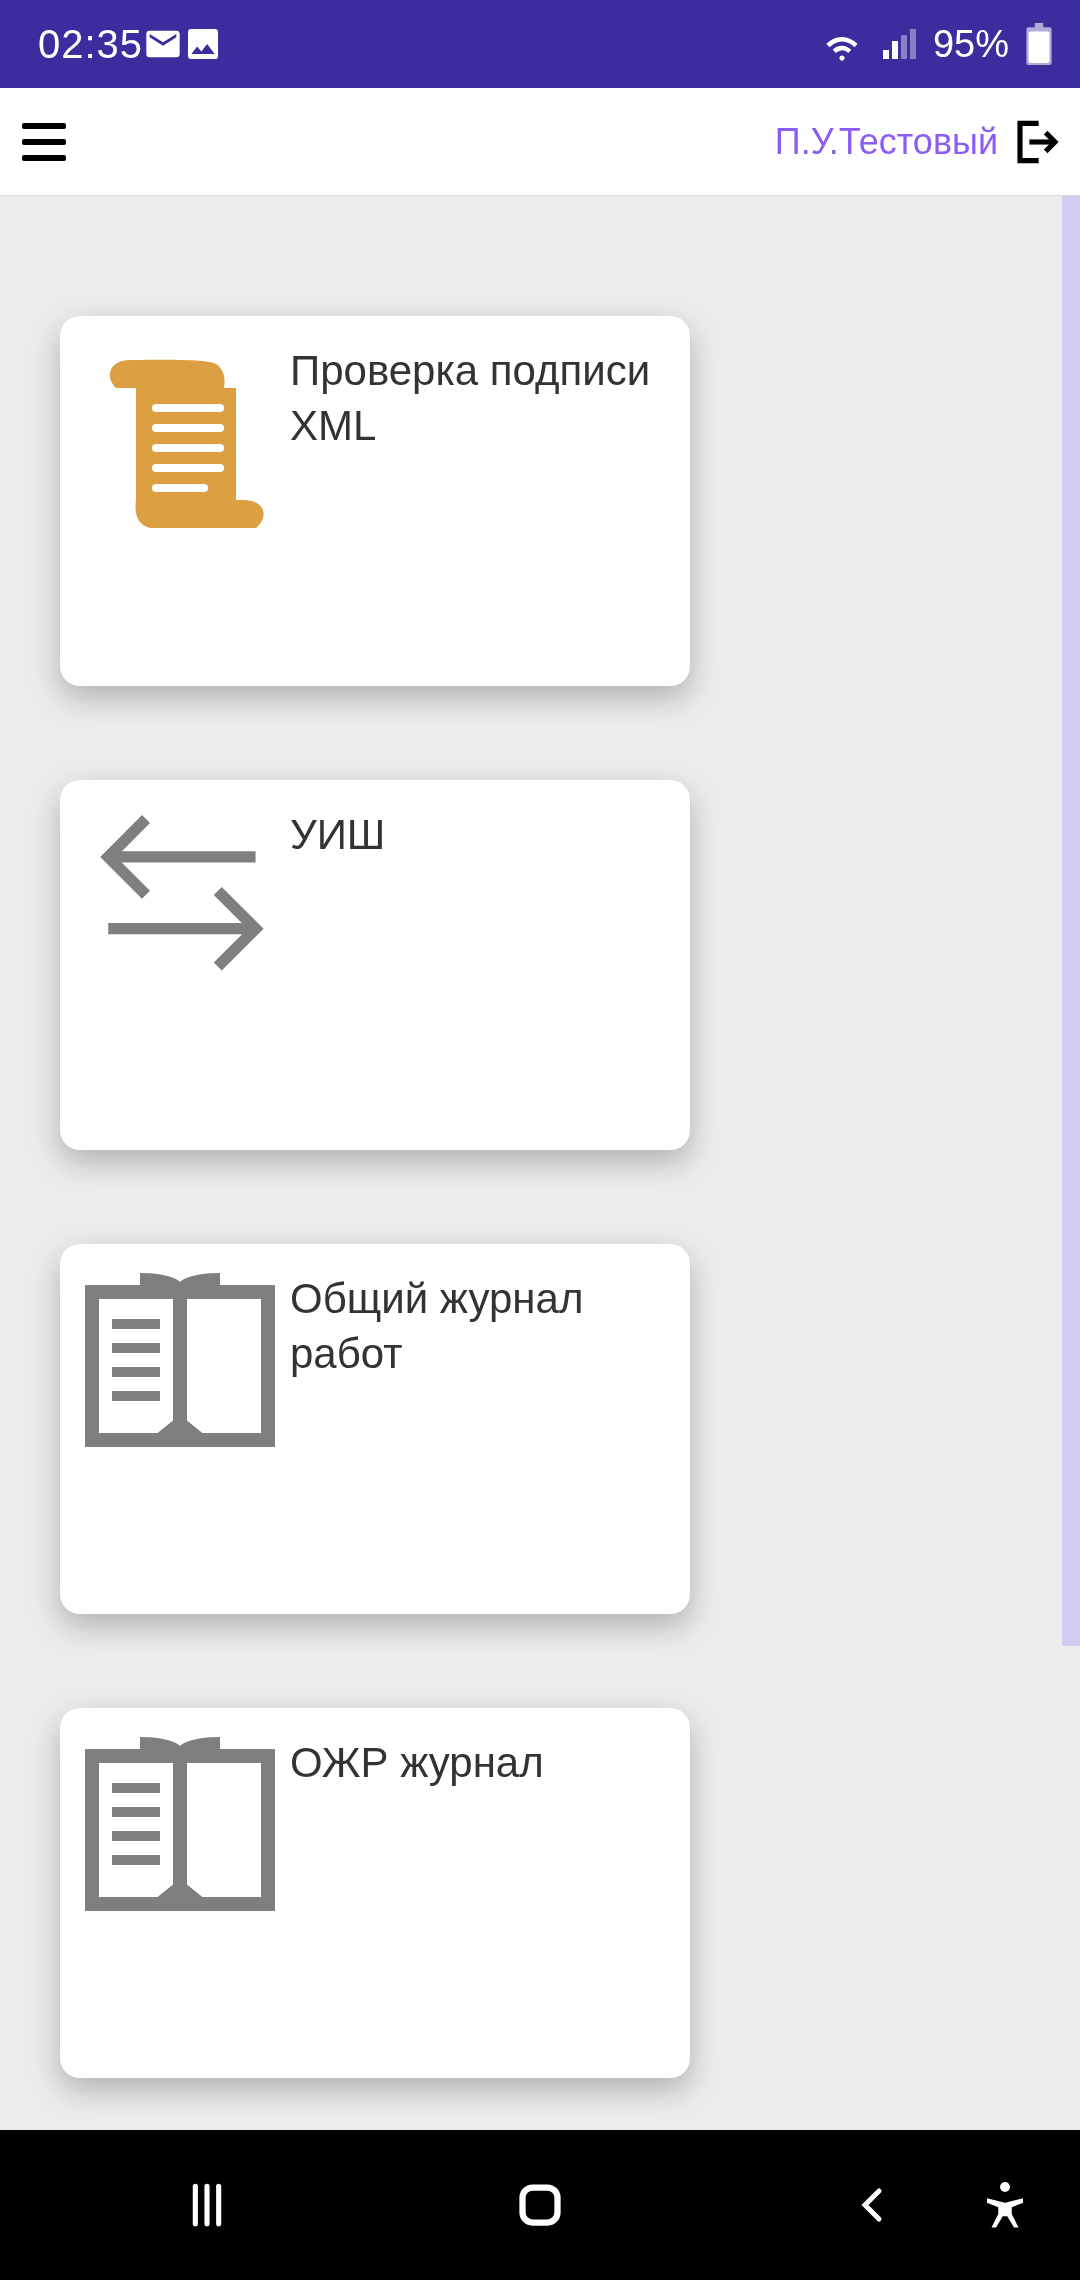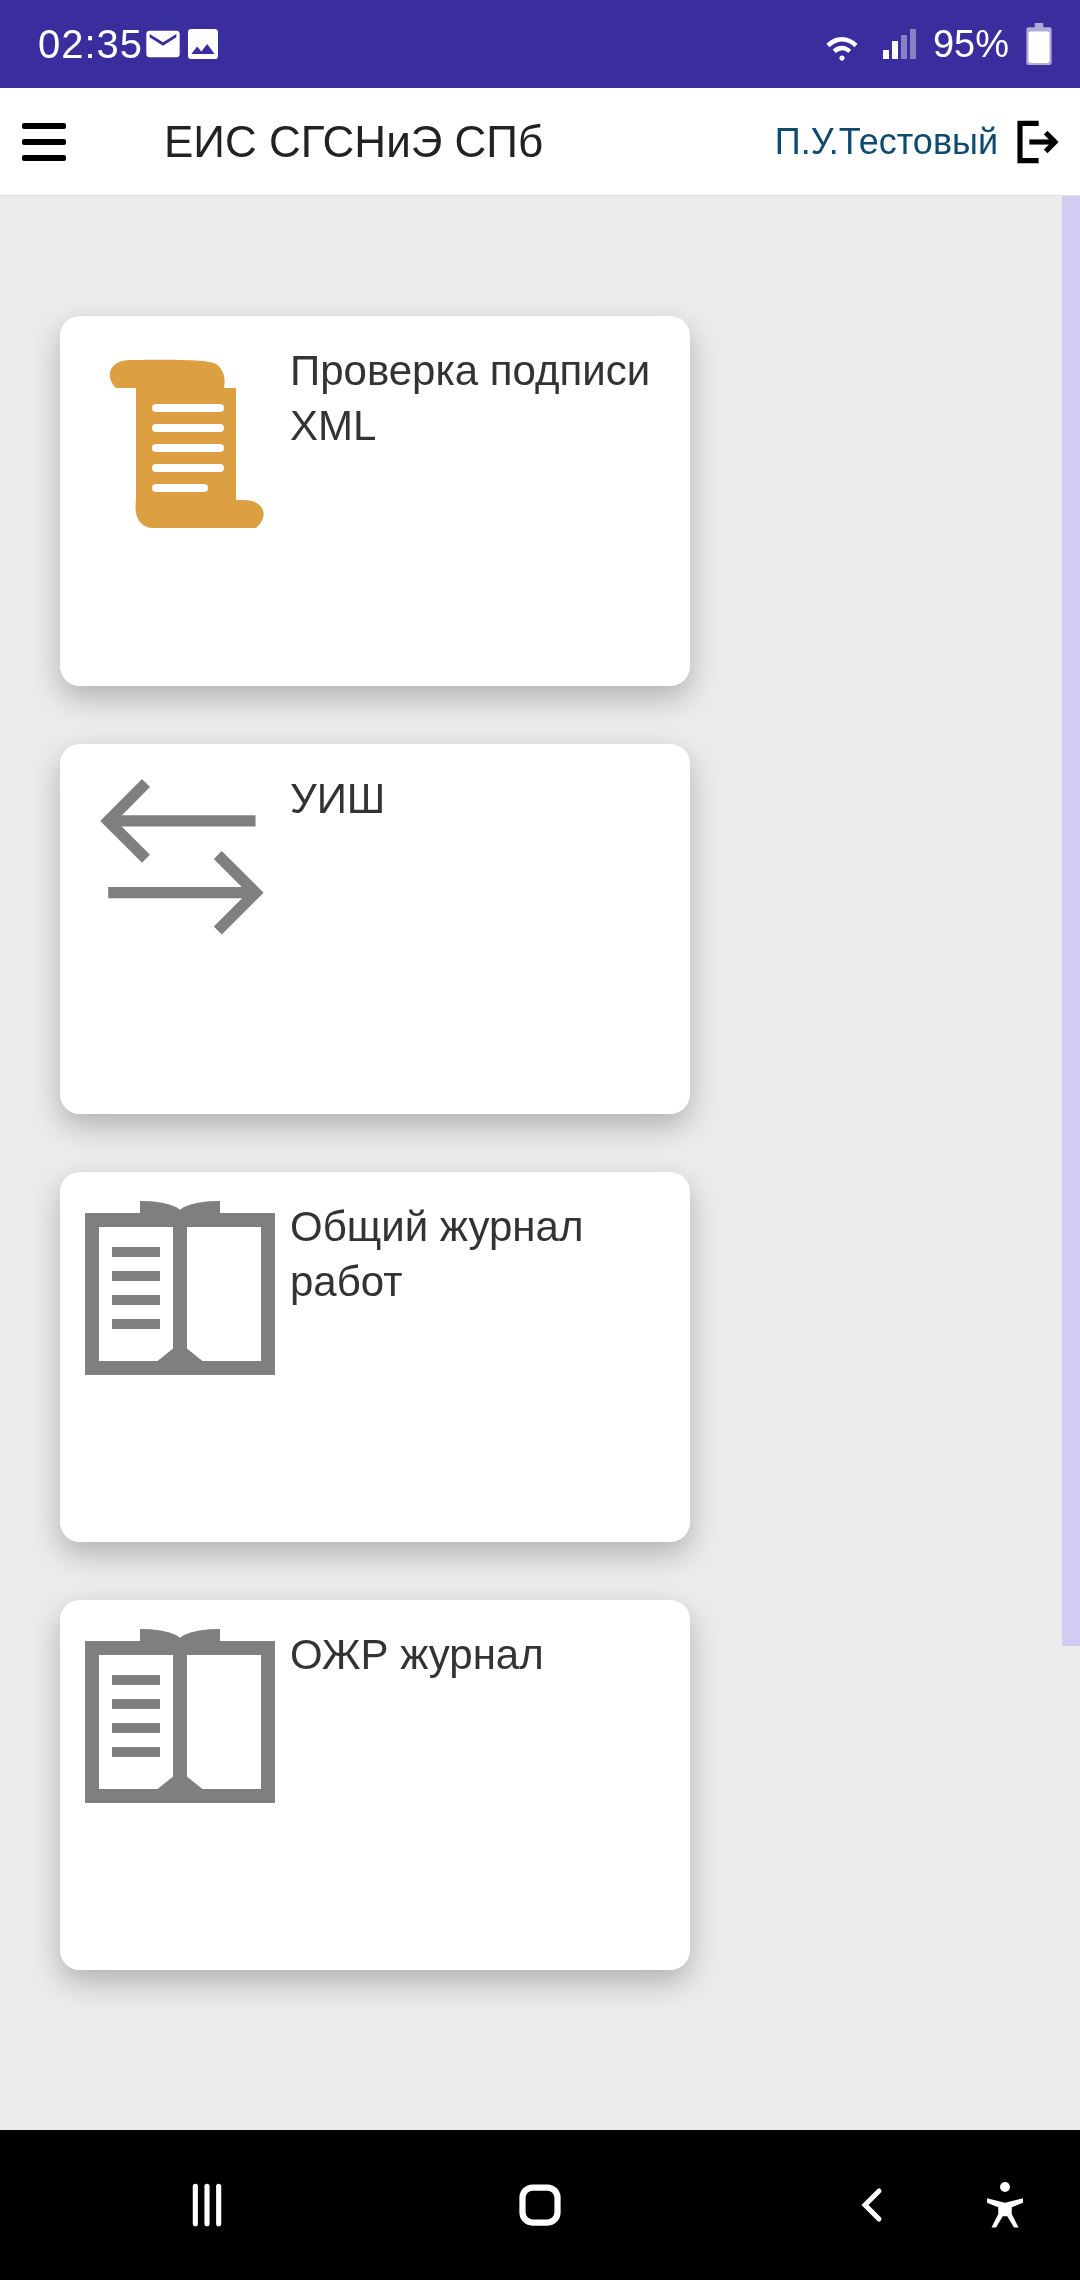--- a/index.html
+++ b/index.html
@@ -13,26 +13,26 @@
   .status-time { font-size: 40px; font-weight: 500; letter-spacing: 1px; }
   .status-pct { font-size: 38px; font-weight: 400; }
   .status-icon { display: inline-flex; }
 
   
   .app-header { height: 108px; background: #fff; display: flex; align-items: center; padding: 0 18px 0 14px; border-bottom: 1px solid #ddd; }
   .hamburger { width: 60px; height: 60px; display: flex; flex-direction: column; justify-content: center; gap: 10px; padding: 8px; }
   .hamburger div { height: 6px; background: #000; border-radius: 2px; }
   .app-title { font-size: 44px; color: #222; margin-left: 90px; font-weight: 400; }
   .header-spacer { flex: 1; }
-  .user-name { font-size: 36px; color: #0c4a6e; margin-right: 8px; }
+  .user-name { font-size: 36px; color: #8b5cf6; margin-right: 8px; }
   .logout-icon { width: 56px; height: 56px; }
 
   
   .content { flex: 1; position: relative; background: #ececec; overflow: hidden; }
-  .cards { padding: 120px 60px 0 60px; display: flex; flex-direction: column; gap: 58px; }
+  .cards { padding: 120px 60px 0 60px; display: flex; flex-direction: column; gap: 94px; }
   .card { width: 630px; height: 370px; background: #fff; border-radius: 20px; box-shadow: 0 12px 30px rgba(0,0,0,0.25); display: flex; padding: 24px 24px 24px 10px; }
   .card-icon { width: 220px; display: flex; align-items: flex-start; justify-content: center; padding-top: 0px; }
   .card-label { flex: 1; font-size: 42px; color: #333; line-height: 1.3; padding-top: 4px; }
 
   
   .scroll-strip { position: absolute; top: 0; right: 0; width: 18px; height: 1450px; background: #d2cbf2; }
 
   
   .nav-bar { height: 150px; background: #000; display: flex; align-items: center; justify-content: space-around; padding: 0 40px; }
   .nav-btn { width: 90px; height: 90px; display: flex; align-items: center; justify-content: center; }
@@ -77,21 +77,20 @@
       </span>
     </div>
   </div>
 
   <div class="app-header">
     <div class="hamburger">
       <div></div>
         <div></div>
         <div></div>
     </div>
-    <div class="app-title">ЕИС СГСНиЭ СПб</div>
     <div class="header-spacer"></div>
     <div class="user-name">П.У.Тестовый</div>
     <div class="logout-icon">
       <svg width="56" height="56" viewBox="0 0 24 24" fill="none" stroke="#000" stroke-width="2.2">
           <path d="M14 4h-8v16h8"></path>
           <path d="M10 12h11"></path>
           <path d="M17 8l4 4-4 4"></path>
         </svg>
     </div>
   </div>

